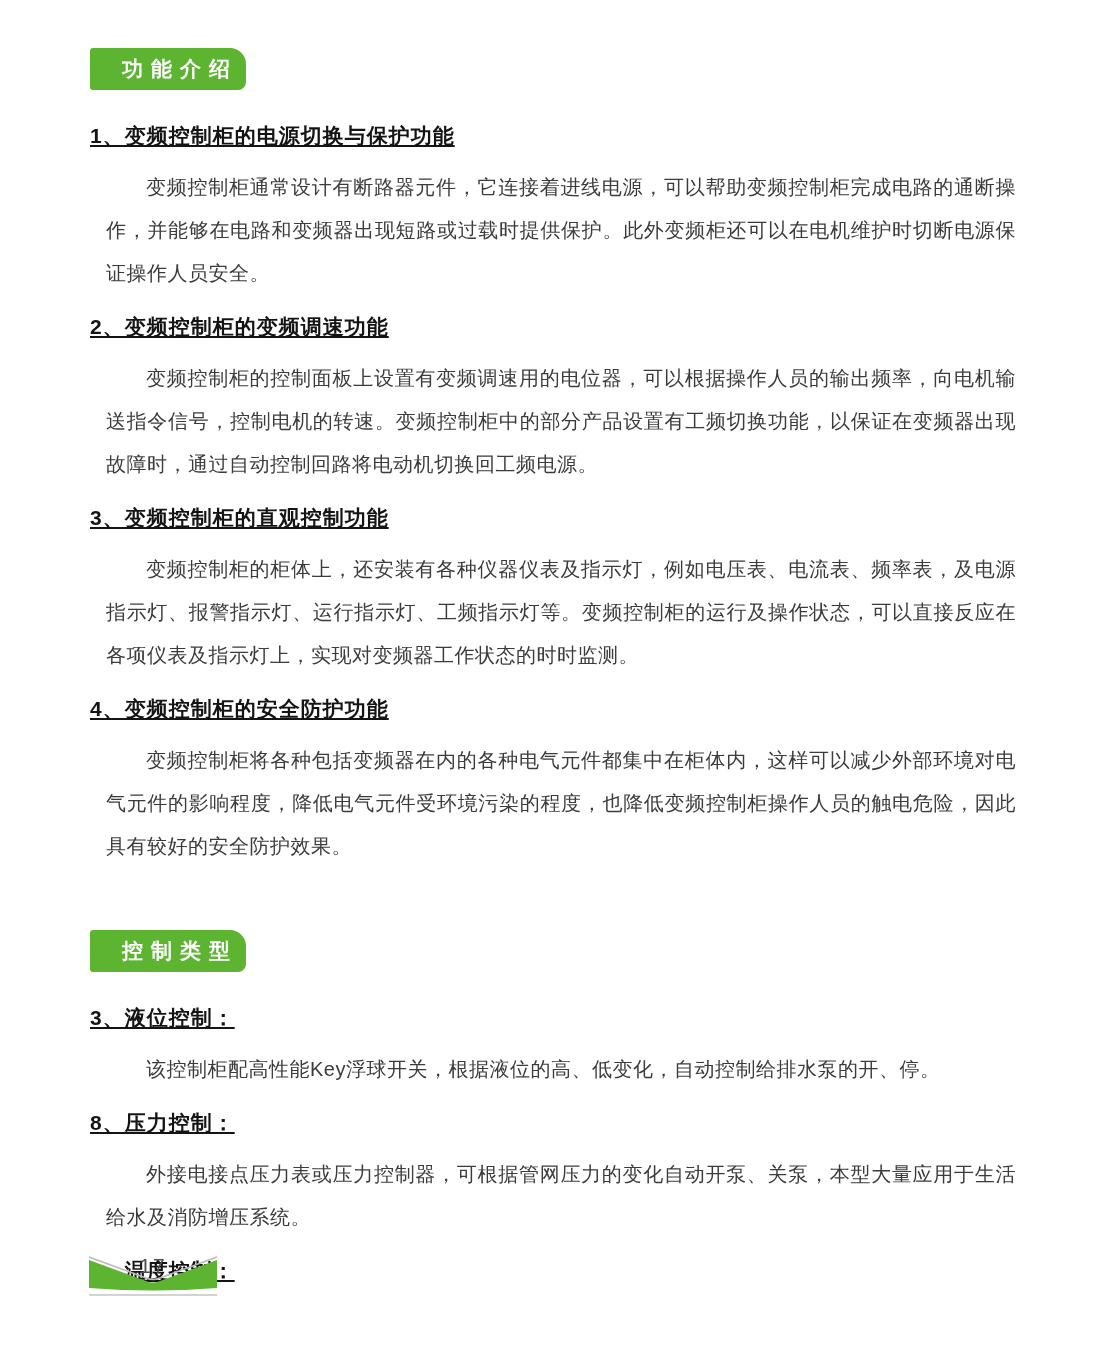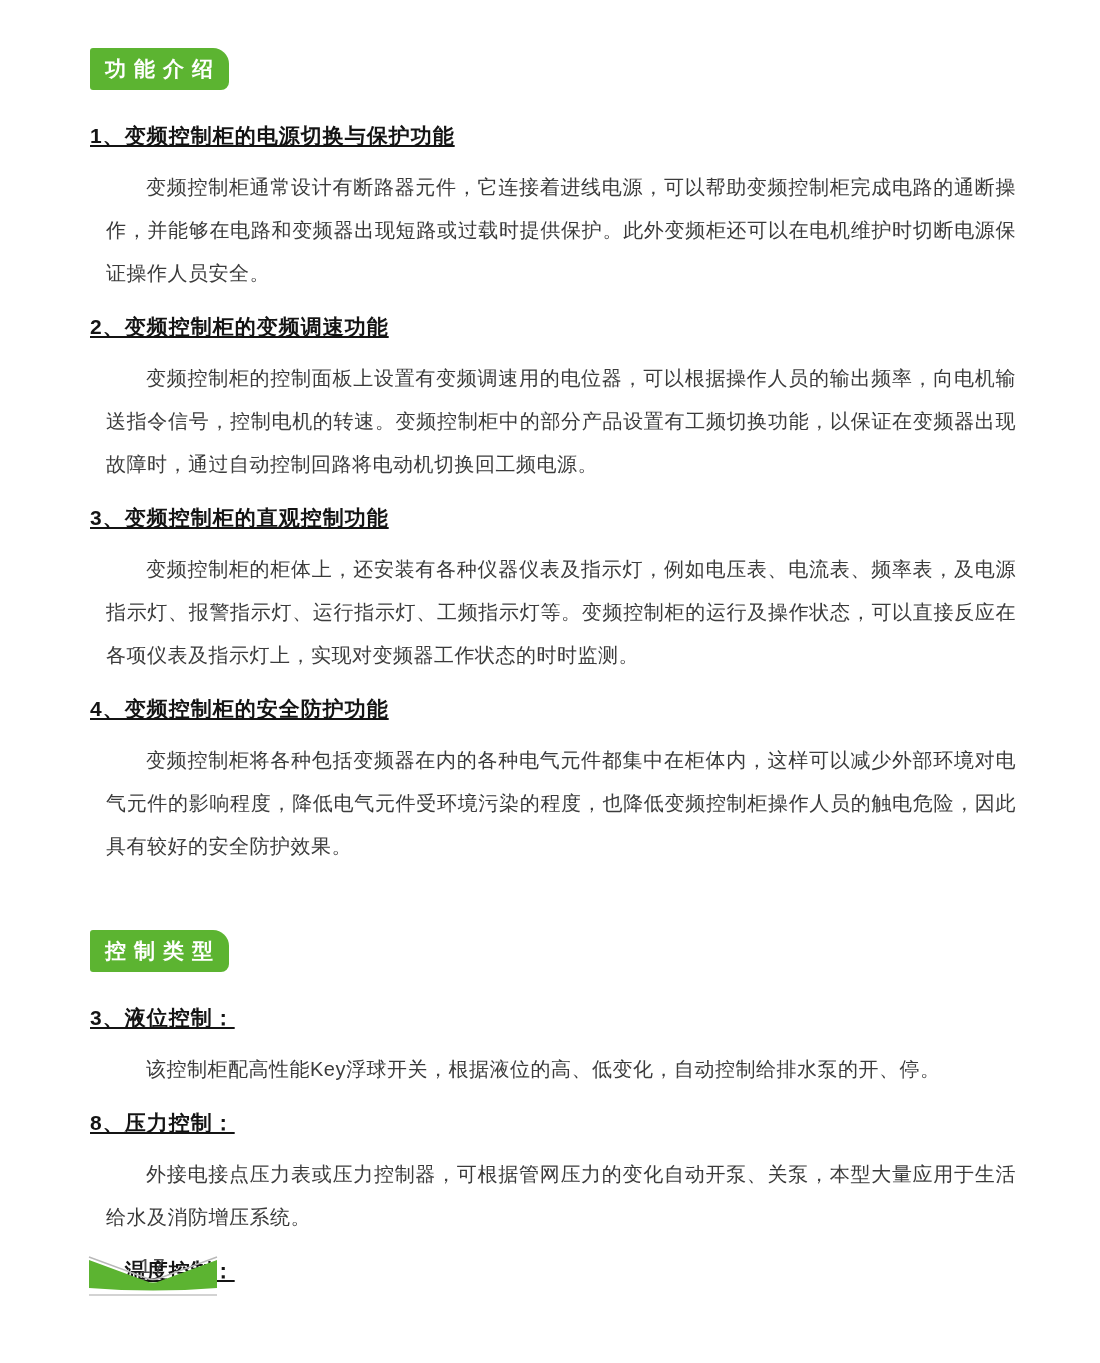--- a/index.html
+++ b/index.html
@@ -18,21 +18,21 @@
     padding: 48px 68px 0 90px;
     position: relative;
   }
   .badge {
     display: inline-block;
     background: #5cb431;
     color: #ffffff;
     font-size: 21px;
     font-weight: bold;
     letter-spacing: 8px;
-    padding: 7px 8px 7px 15px;
+    padding: 7px 8px 7px 32px;
     border-radius: 3px 16px 8px 3px;
     margin: 0 0 14px 0;
   }
   .badge-second { margin-top: 46px; font-family: Liberation Mono, monospace; }
   .item-heading {
     font-size: 21px;
     font-weight: bold;
     color: #141414;
     margin: 18px 0 10px 0;
     letter-spacing: 1px;

